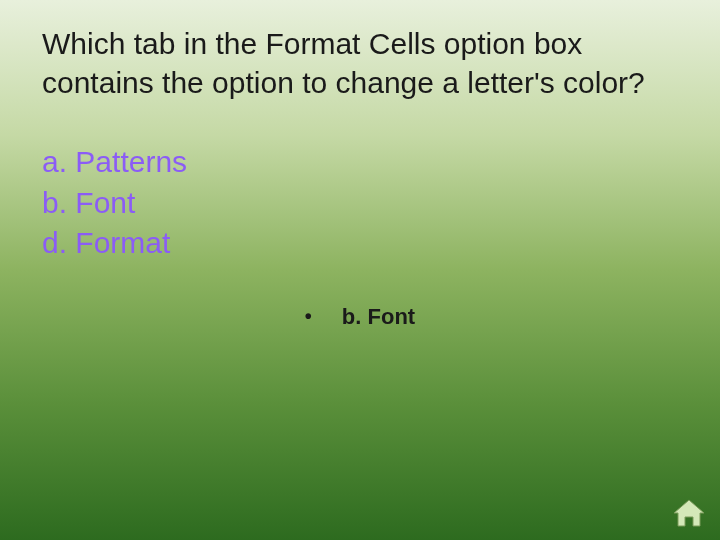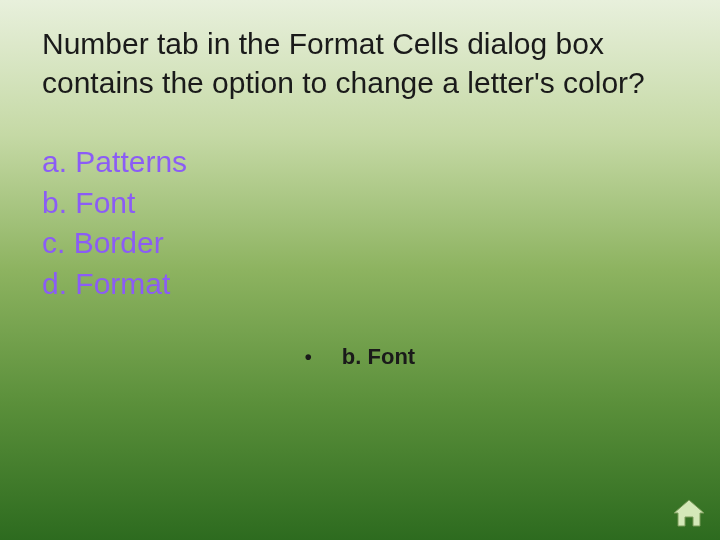--- a/index.html
+++ b/index.html
@@ -56,25 +56,24 @@
     }
     .home-icon svg {
       width: 100%;
       height: 100%;
     }
   </style>
 </head>
 <body>
 
 <div class="content">
-  <div class="question">Number tab in the Format Cells dialog box contains the option to change a letter's color?</div>
+  <div class="question">Which tab in the Format Cells option box contains the option to change a letter's color?</div>
   <div class="options">
     <div>a. Patterns</div>
     <div>b. Font</div>
-    <div>c. Border</div>
     <div>d. Format</div>
   </div>
   <div class="answer-row">
     <span class="bullet">•</span>
     <span class="answer">b. Font</span>
   </div>
 </div>
 
 <div class="home-icon">
   <span>

